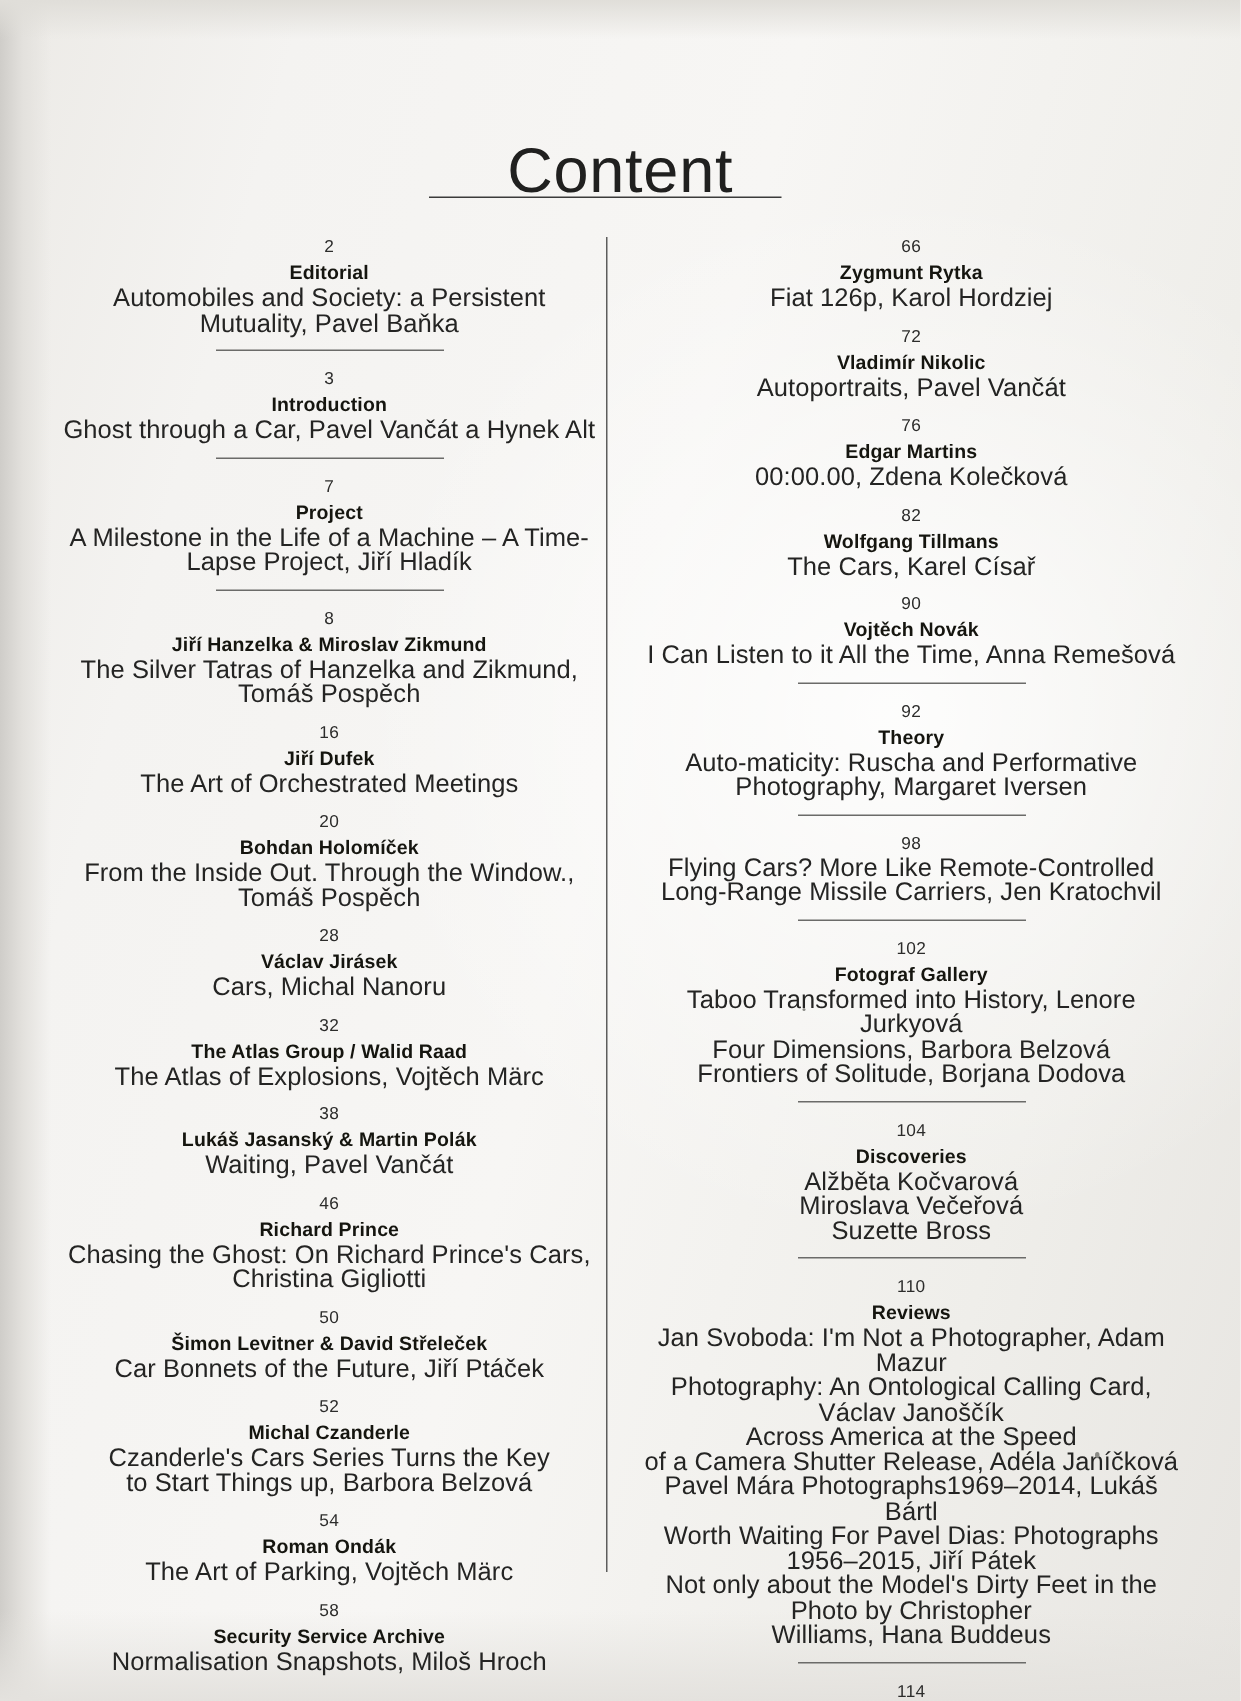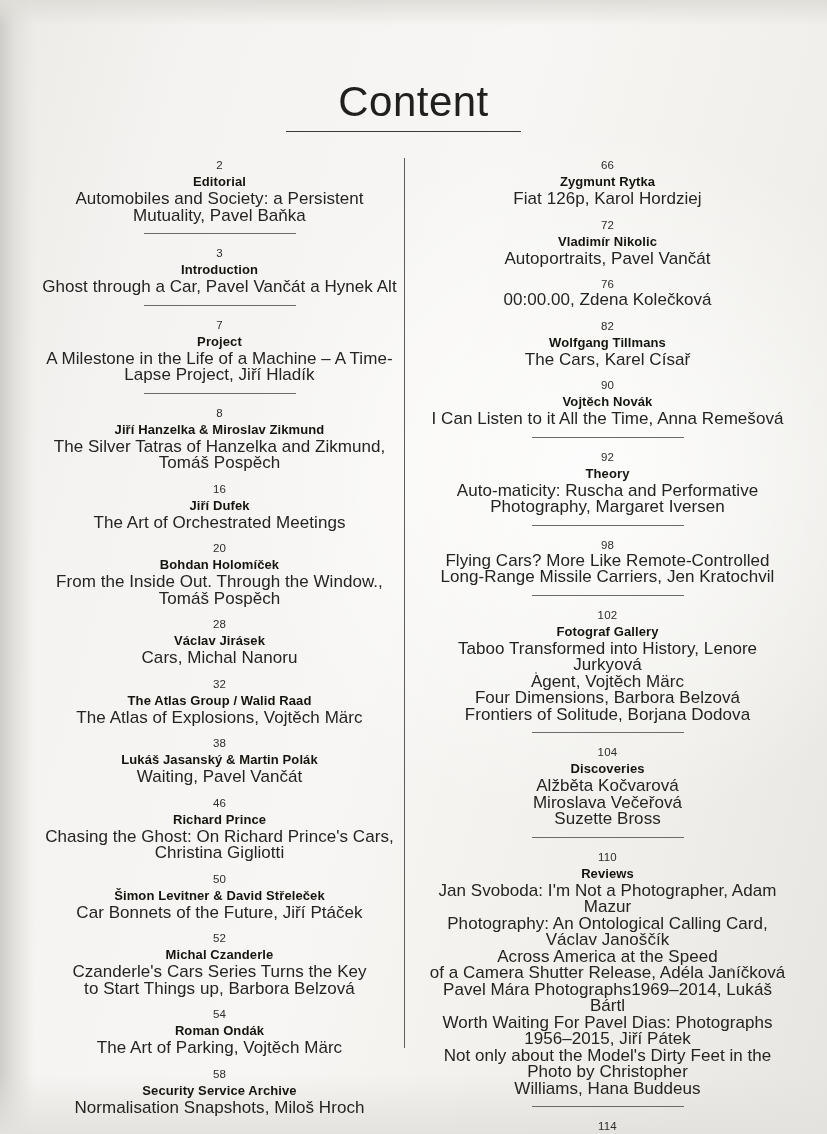--- a/index.html
+++ b/index.html
@@ -41,21 +41,21 @@
     height: 60px;
     background: linear-gradient(0deg, #e4e2de 0%, rgba(242,241,239,0) 100%);
   }
   .sheet {
     position: absolute;
     inset: 0;
   }
 
   .title {
     position: absolute;
-    top: 78px;
+    top: 90px;
     left: 0;
     width: 827px;
     text-align: center;
     font-family: "Liberation Sans", sans-serif;
     font-weight: 300;
     font-size: 42px;
     letter-spacing: 0.5px;
     color: #20201f;
   }
   .title-rule {
@@ -260,20 +260,21 @@
         </div>
         <div class="entry">
           <div class="page-num">72</div>
           <div class="entry-title">Vladimír Nikolic</div>
           <div class="entry-sub">
             <span class="sub-line">Autoportraits, Pavel Vančát</span>
           </div>
         </div>
         <div class="entry">
           <div class="page-num">76</div>
+          <div class="entry-title">Edgar Martins</div>
           <div class="entry-sub">
             <span class="sub-line">00:00.00, Zdena Kolečková</span>
           </div>
         </div>
         <div class="entry">
           <div class="page-num">82</div>
           <div class="entry-title">Wolfgang Tillmans</div>
           <div class="entry-sub">
             <span class="sub-line">The Cars, Karel Císař</span>
           </div>
@@ -297,21 +298,20 @@
           <div class="entry-sub">
             <span class="sub-line">Flying Cars? More Like Remote-Controlled</span>
             <span class="sub-line">Long-Range Missile Carriers, Jen Kratochvil</span>
           </div>
         </div>
         <div class="entry sep">
           <div class="page-num">102</div>
           <div class="entry-title">Fotograf Gallery</div>
           <div class="entry-sub">
             <span class="sub-line">Taboo Transformed into History, Lenore Jurkyová</span>
-            <span class="sub-line">Agent, Vojtěch Märc</span>
             <span class="sub-line">Four Dimensions, Barbora Belzová</span>
             <span class="sub-line">Frontiers of Solitude, Borjana Dodova</span>
           </div>
         </div>
         <div class="entry sep">
           <div class="page-num">104</div>
           <div class="entry-title">Discoveries</div>
           <div class="entry-sub">
             <span class="sub-line">Alžběta Kočvarová</span>
             <span class="sub-line">Miroslava Večeřová</span>

